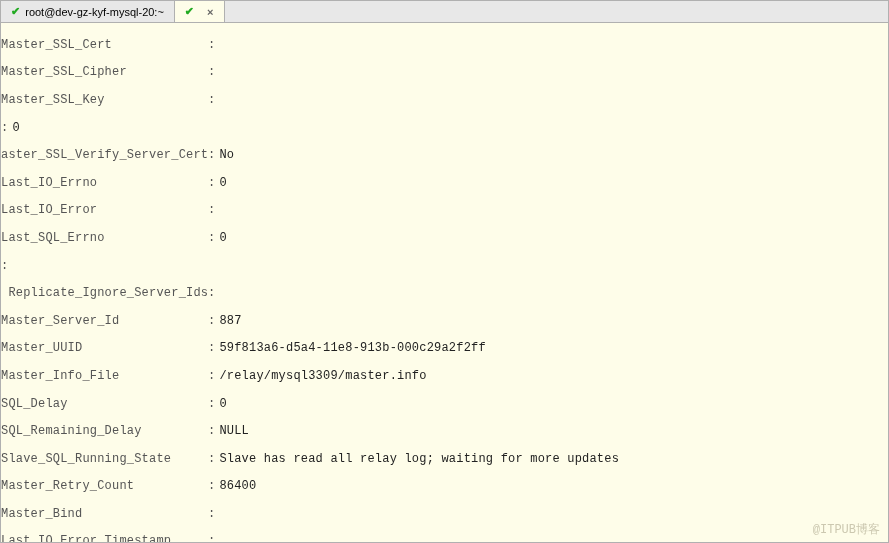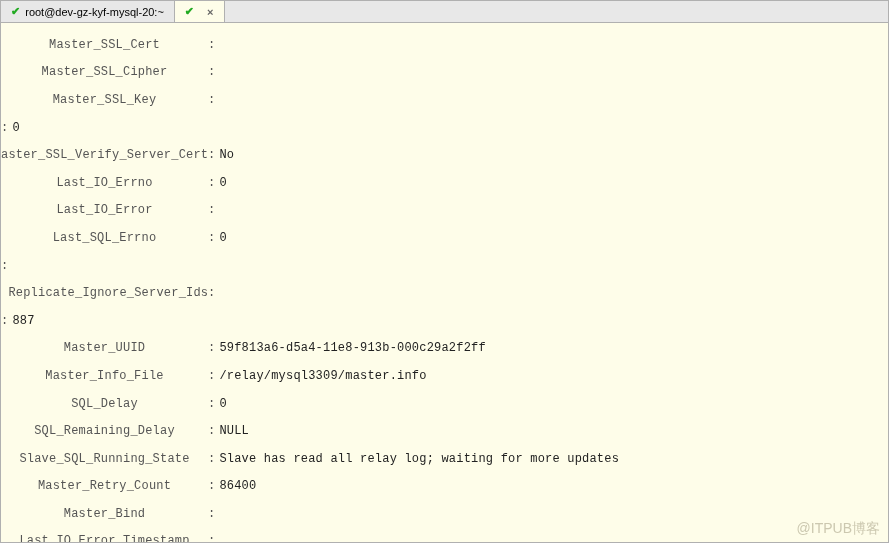--- a/index.html
+++ b/index.html
@@ -49,41 +49,41 @@
       color: #333;
       white-space: pre;
       line-height: 1.15;
       letter-spacing: 0.2px;
     }
     .status-row {
       display: flex;
     }
     .status-label {
       width: 207px;
-      text-align: center;
+      text-align: left;
       color: #555;
     }
     .status-sep {
       color: #555;
     }
     .status-value {
       color: #222;
       padding-left: 4px;
     }
     .plain-line {
       color: #333;
       padding-left: 0;
     }
     .watermark {
       position: absolute;
       right: 8px;
       bottom: 4px;
       color: #ccc8b0;
-      font-family: Liberation Sans, sans-serif;
-      font-size: 14px;
+      font-family: Liberation Mono, monospace;
+      font-size: 12px;
     }
   </style>
 </head>
 <body>
 
 <div class="tab-bar">
   <div class="tab">
     <span class="checkmark">✔</span>
     <span>root@dev-gz-kyf-mysql-20:~</span>
   </div>
@@ -97,21 +97,21 @@
 <div class="status-row"><span class="status-label">Master_SSL_Cert</span><span class="status-sep">:</span><span class="status-value"></span></div>
 <div class="status-row"><span class="status-label">Master_SSL_Cipher</span><span class="status-sep">:</span><span class="status-value"></span></div>
 <div class="status-row"><span class="status-label">Master_SSL_Key</span><span class="status-sep">:</span><span class="status-value"></span></div>
 <div class="status-row"><span class="status-sep">:</span><span class="status-value">0</span></div>
 <div class="status-row"><span class="status-label">aster_SSL_Verify_Server_Cert</span><span class="status-sep">:</span><span class="status-value">No</span></div>
 <div class="status-row"><span class="status-label">Last_IO_Errno</span><span class="status-sep">:</span><span class="status-value">0</span></div>
 <div class="status-row"><span class="status-label">Last_IO_Error</span><span class="status-sep">:</span><span class="status-value"></span></div>
 <div class="status-row"><span class="status-label">Last_SQL_Errno</span><span class="status-sep">:</span><span class="status-value">0</span></div>
 <div class="status-row"><span class="status-sep">:</span><span class="status-value"></span></div>
 <div class="status-row"><span class="status-label"> Replicate_Ignore_Server_Ids</span><span class="status-sep">:</span><span class="status-value"></span></div>
-<div class="status-row"><span class="status-sep">:</span><span class="status-value">887</span></div>
+<div class="status-row"><span class="status-label">Master_Server_Id</span><span class="status-sep">:</span><span class="status-value">887</span></div>
 <div class="status-row"><span class="status-label">Master_UUID</span><span class="status-sep">:</span><span class="status-value">59f813a6-d5a4-11e8-913b-000c29a2f2ff</span></div>
 <div class="status-row"><span class="status-label">Master_Info_File</span><span class="status-sep">:</span><span class="status-value">/relay/mysql3309/master.info</span></div>
 <div class="status-row"><span class="status-label">SQL_Delay</span><span class="status-sep">:</span><span class="status-value">0</span></div>
 <div class="status-row"><span class="status-label">SQL_Remaining_Delay</span><span class="status-sep">:</span><span class="status-value">NULL</span></div>
 <div class="status-row"><span class="status-label">Slave_SQL_Running_State</span><span class="status-sep">:</span><span class="status-value">Slave has read all relay log; waiting for more updates</span></div>
 <div class="status-row"><span class="status-label">Master_Retry_Count</span><span class="status-sep">:</span><span class="status-value">86400</span></div>
 <div class="status-row"><span class="status-label">Master_Bind</span><span class="status-sep">:</span><span class="status-value"></span></div>
 <div class="status-row"><span class="status-label">Last_IO_Error_Timestamp</span><span class="status-sep">:</span><span class="status-value"></span></div>
 
 

